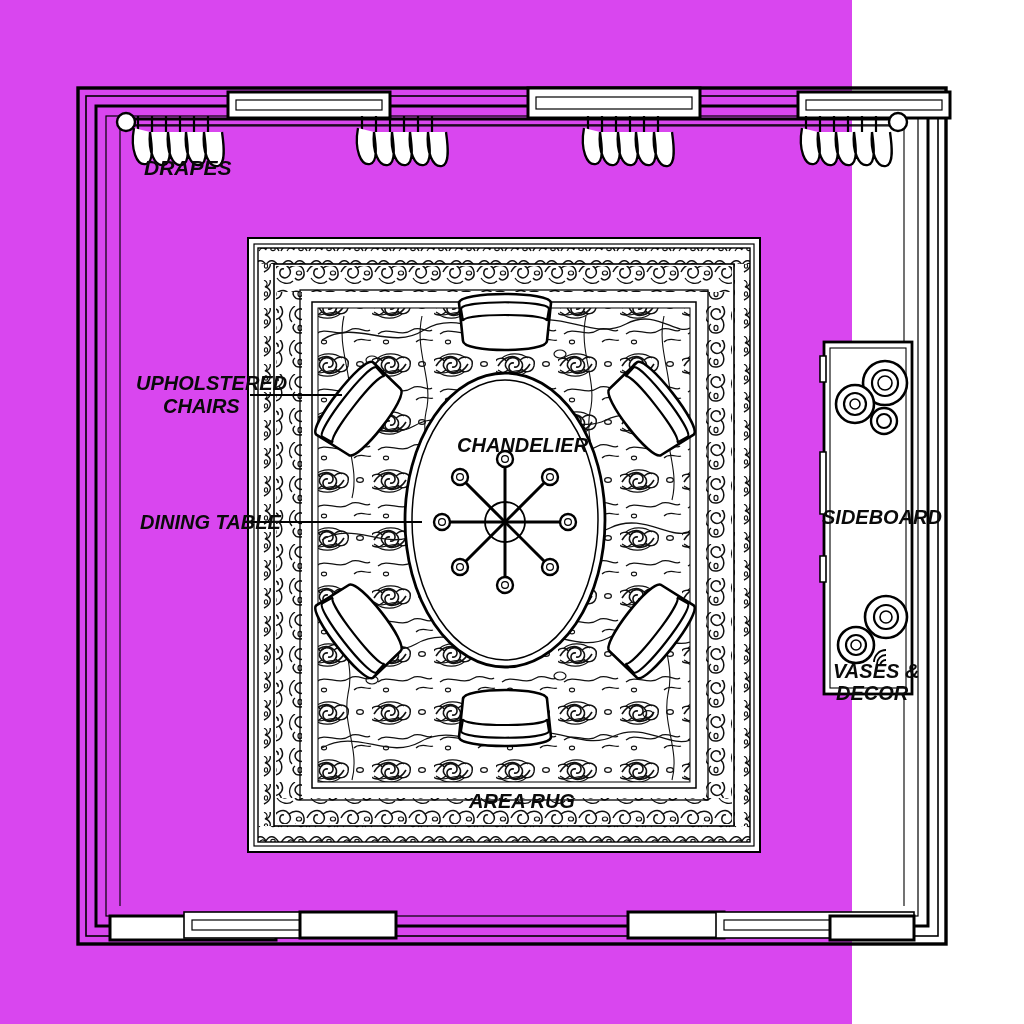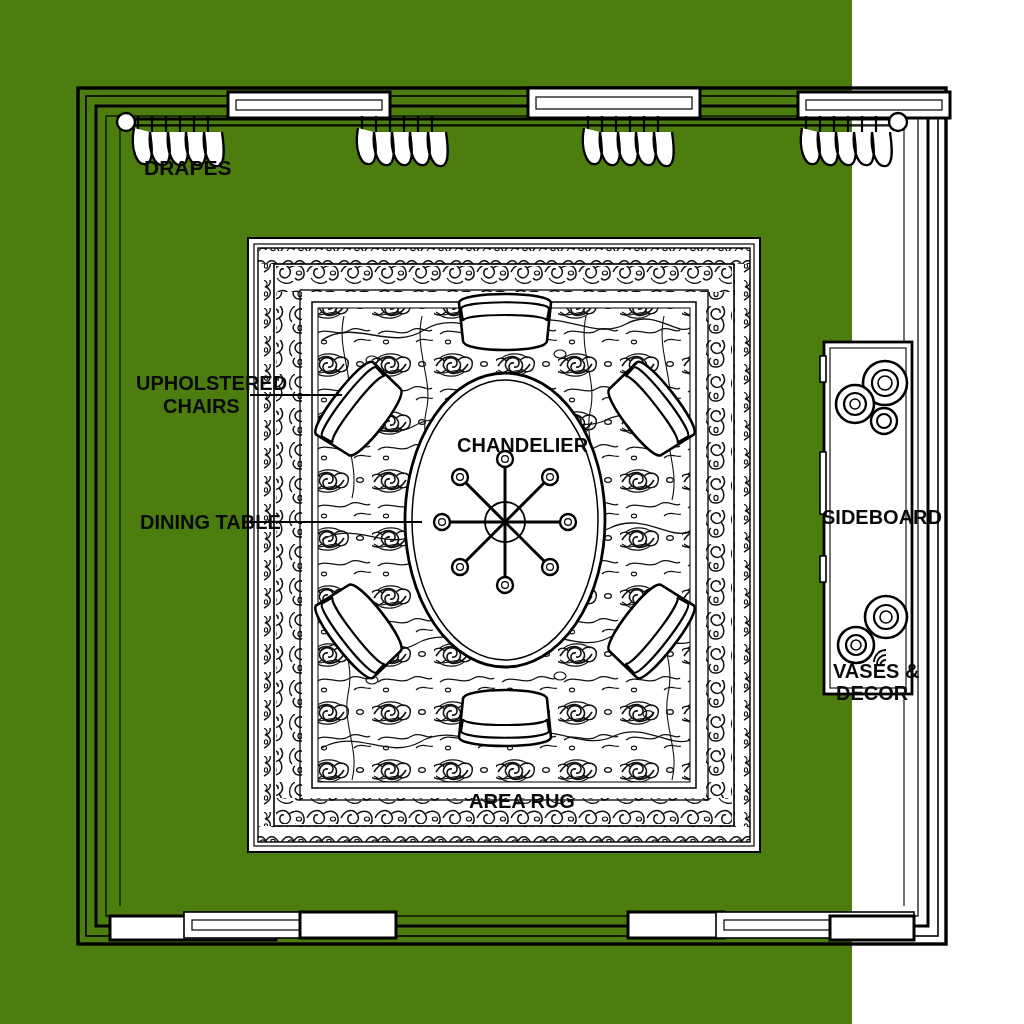--- a/index.html
+++ b/index.html
@@ -1,18 +1,18 @@
 <!DOCTYPE html>
 <html><head>
 <meta charset="utf-8">
 <style>
   html,body{margin:0;padding:0;background:#ffffff;}
   body{width:1024px;height:1024px;overflow:hidden;
        font-family:"Liberation Sans","DejaVu Sans",sans-serif;}
-  #plan{position:relative;width:852px;height:1024px;background:#4d7c0f;}
+  #plan{position:relative;width:852px;height:1024px;background:#d946ef;font-style:italic;}
   svg{display:block;}
   .lbl{font-family:"Liberation Sans","DejaVu Sans",sans-serif;
        font-weight:700;fill:#0a0a0a;}
 </style>
 </head>
 <body>
 
 <div id="plan">
 <svg width="1024" height="1024" viewBox="0 0 1024 1024">
 

